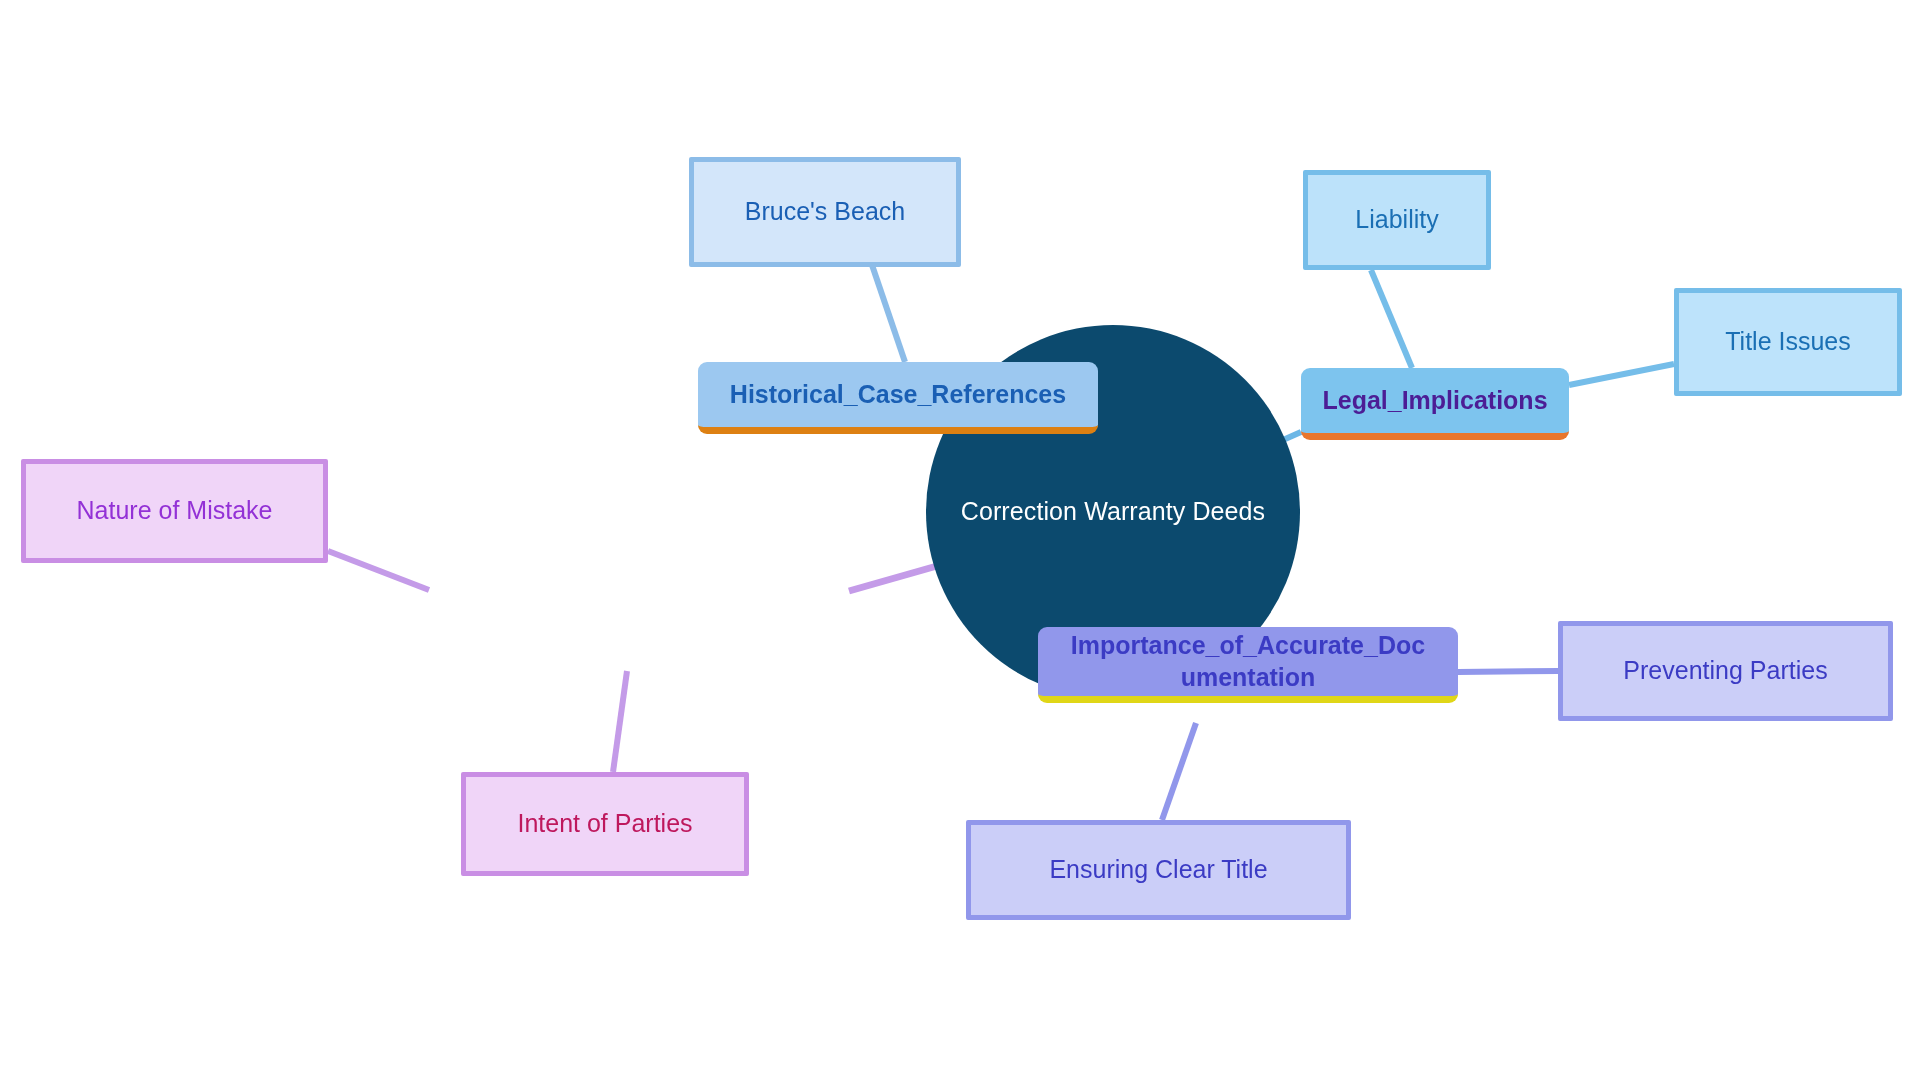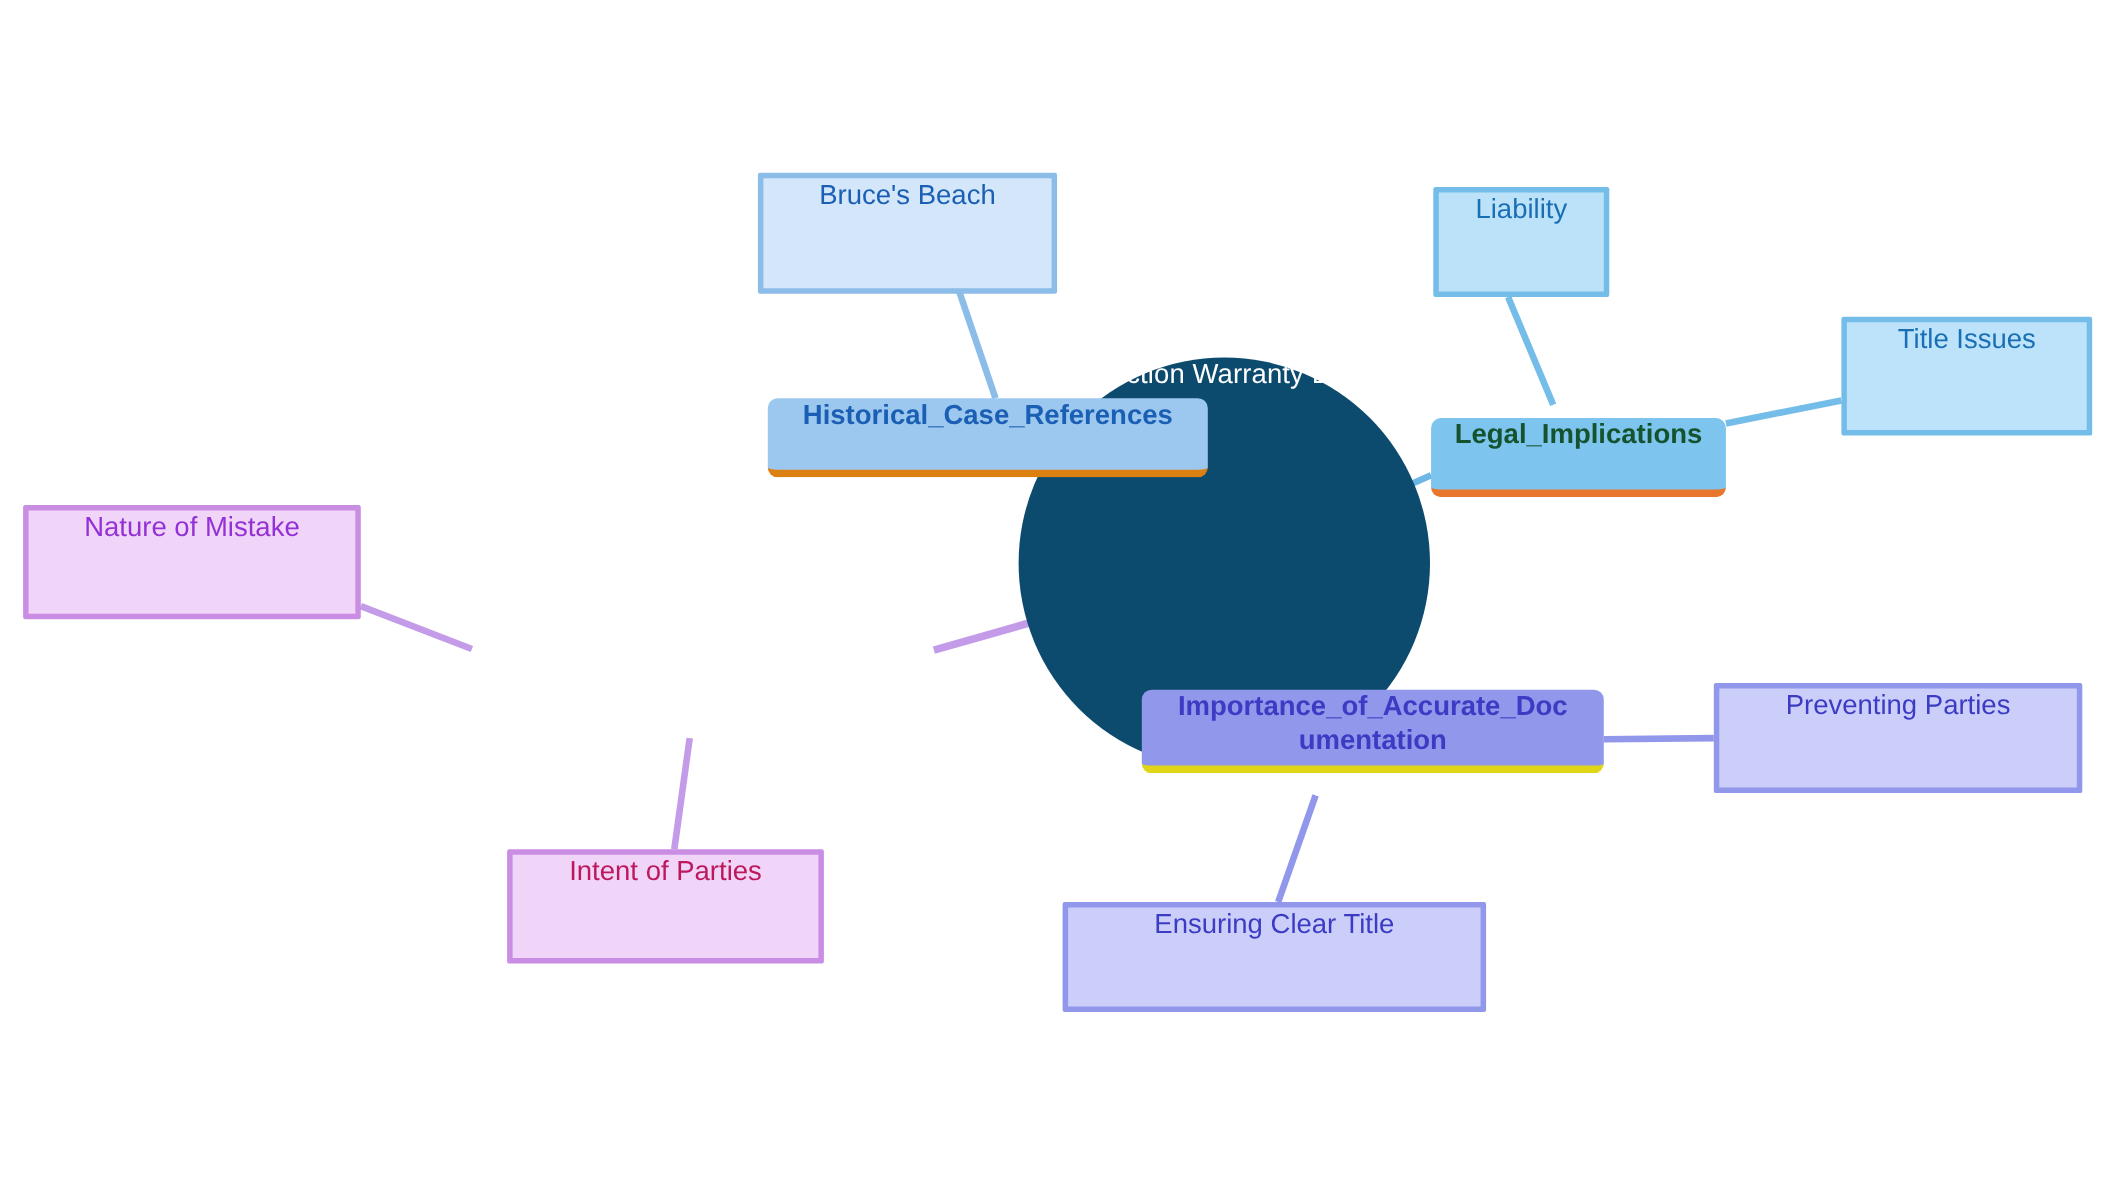--- a/index.html
+++ b/index.html
@@ -26,20 +26,21 @@
     left: 0; top: 0;
     width: 1920px;
     height: 1080px;
     z-index: 1;
   }
   
   .node {
     position: absolute;
     box-sizing: border-box;
     display: flex;
+    align-items: center;
     justify-content: center;
     text-align: center;
     line-height: 1.25;
     white-space: pre-line;
   }
   
   .root-node {
     z-index: 2;
     border-radius: 50%;
     color: #ffffff;
@@ -78,23 +79,23 @@
       <line x1="1569" y1="385" x2="1674" y2="364" stroke="#75BDE9" stroke-width="6" stroke-linecap="butt"></line>
       <line x1="849" y1="591" x2="958" y2="560" stroke="#C49BE8" stroke-width="7" stroke-linecap="butt"></line>
       <line x1="328" y1="551" x2="429" y2="590" stroke="#C49BE8" stroke-width="6" stroke-linecap="butt"></line>
       <line x1="627" y1="671" x2="613" y2="772" stroke="#C49BE8" stroke-width="6" stroke-linecap="butt"></line>
       <line x1="1120" y1="660" x2="1120" y2="675" stroke="#9197EB" stroke-width="7" stroke-linecap="butt"></line>
       <line x1="1458" y1="672" x2="1558" y2="671" stroke="#9197EB" stroke-width="6" stroke-linecap="butt"></line>
       <line x1="1196" y1="723" x2="1162" y2="820" stroke="#9197EB" stroke-width="6" stroke-linecap="butt"></line>
     </svg>
 <div class="node root-node" style="left: 926px; top: 325px; width: 374px; height: 374px; background: #0c4a6e; color: rgb(255, 255, 255);"><span>Correction Warranty Deeds</span></div>
     <div class="node branch-node" style="left: 698px; top: 362px; width: 400px; height: 72px; background: rgb(156, 200, 240); color: rgb(26, 95, 180); border-bottom: 7px solid rgb(221, 128, 18);"><span>Historical_Case_References</span></div>
-    <div class="node branch-node" style="left: 1301px; top: 380px; width: 268px; height: 72px; background: rgb(125, 196, 238); color: #14532d; border-bottom: 7px solid rgb(232, 118, 44);"><span>Legal_Implications</span></div>
+    <div class="node branch-node" style="left: 1301px; top: 368px; width: 268px; height: 72px; background: rgb(125, 196, 238); color: #4c1d95; border-bottom: 7px solid rgb(232, 118, 44);"><span>Legal_Implications</span></div>
     <div class="node branch-node" style="left: 1038px; top: 627px; width: 420px; height: 76px; background: rgb(145, 151, 235); color: rgb(59, 59, 196); border-bottom: 7px solid rgb(224, 214, 23);"><span>Importance_of_Accurate_Doc
 umentation</span></div>
     <div class="node leaf-node" style="left: 689px; top: 157px; width: 272px; height: 110px; background: rgb(211, 230, 250); border-color: rgb(140, 188, 232); color: rgb(26, 95, 180);"><span>Bruce's Beach</span></div>
-    <div class="node leaf-node" style="left: 1303px; top: 170px; width: 160px; height: 100px; background: rgb(188, 226, 250); border-color: rgb(117, 189, 233); color: rgb(26, 111, 180);"><span>Liability</span></div>
+    <div class="node leaf-node" style="left: 1303px; top: 170px; width: 188px; height: 100px; background: rgb(188, 226, 250); border-color: rgb(117, 189, 233); color: rgb(26, 111, 180);"><span>Liability</span></div>
     <div class="node leaf-node" style="left: 21px; top: 459px; width: 307px; height: 104px; background: rgb(240, 213, 248); border-color: rgb(201, 142, 228); color: rgb(147, 49, 214);"><span>Nature of Mistake</span></div>
     <div class="node leaf-node" style="left: 1674px; top: 288px; width: 228px; height: 108px; background: rgb(189, 227, 251); border-color: rgb(117, 189, 233); color: rgb(26, 111, 180);"><span>Title Issues</span></div>
     <div class="node leaf-node" style="left: 461px; top: 772px; width: 288px; height: 104px; background: rgb(240, 213, 248); border-color: rgb(201, 142, 228); color: #be185d;"><span>Intent of Parties</span></div>
     <div class="node leaf-node" style="left: 1558px; top: 621px; width: 335px; height: 100px; background: rgb(203, 206, 248); border-color: rgb(145, 151, 235); color: rgb(59, 59, 196);"><span>Preventing Parties</span></div>
     <div class="node leaf-node" style="left: 966px; top: 820px; width: 385px; height: 100px; background: rgb(203, 206, 248); border-color: rgb(145, 151, 235); color: rgb(59, 59, 196);"><span>Ensuring Clear Title</span></div>
   </div>
 
 </body></html>

